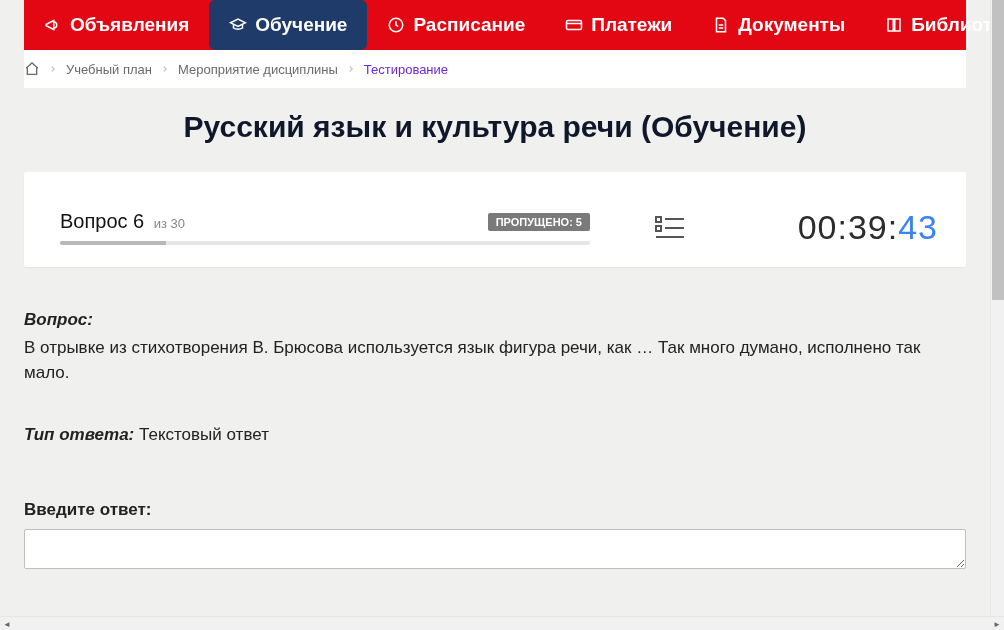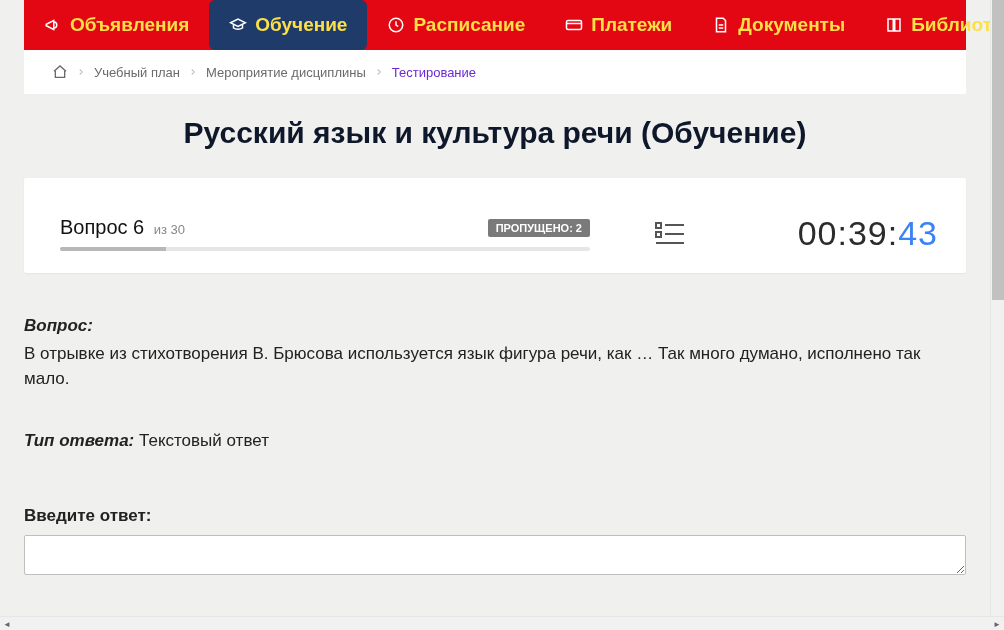--- a/index.html
+++ b/index.html
@@ -57,21 +57,21 @@
     display: flex;
     align-items: stretch;
     width: 942px;
     margin: 0 auto;
   }
   .topnav .item {
     display: flex;
     align-items: center;
     gap: 8px;
     padding: 16px 20px;
-    color: #fde047;
+    color: #ffffff;
     font-size: 19px;
     font-weight: 700;
     cursor: pointer;
     white-space: nowrap;
   }
   .topnav .item.active {
     background: #1f3b6a;
     border-radius: 6px;
   }
   .topnav .icon {
@@ -81,24 +81,24 @@
     align-items: center;
     justify-content: center;
   }
   .topnav .icon svg { display: block; }
 
   
   .crumbs {
     width: 942px;
     margin: 0 auto;
     background: #fff;
-    height: 44px;
-    display: flex;
-    align-items: center;
-    padding: 0 28px;
+    height: 38px;
+    display: flex;
+    align-items: center;
+    padding: 0 0;
     gap: 8px;
     color: #6a6a6a;
     font-size: 13px;
   }
   .crumbs a { color: #6a6a6a; text-decoration: none; cursor: pointer; }
   .crumbs .home svg { display: block; }
   .crumbs .sep { color: #c8c8c8; }
   .crumbs .current { color: #6d28d9; }
 
   
@@ -287,21 +287,21 @@
 
   <h1 class="page-title">Русский язык и культура речи (Обучение)</h1>
 
   <div class="qbar">
     <div class="left">
       <div class="qtop">
         <div class="qnum">
           <span>Вопрос 6</span>
           <span class="of">из 30</span>
         </div>
-        <div class="badge">ПРОПУЩЕНО: 2</div>
+        <div class="badge">ПРОПУЩЕНО: 5</div>
       </div>
       <div class="progress">
         <div class="fill" style="width: 20%;"></div>
       </div>
     </div>
     <div class="mid">
       <span class="listicon">
         <svg width="30" height="28" viewBox="0 0 30 28" fill="none" stroke="#555" stroke-width="2">
           <rect x="1" y="3" width="5" height="5"></rect>
           <line x1="10" y1="5" x2="29" y2="5"></line>

